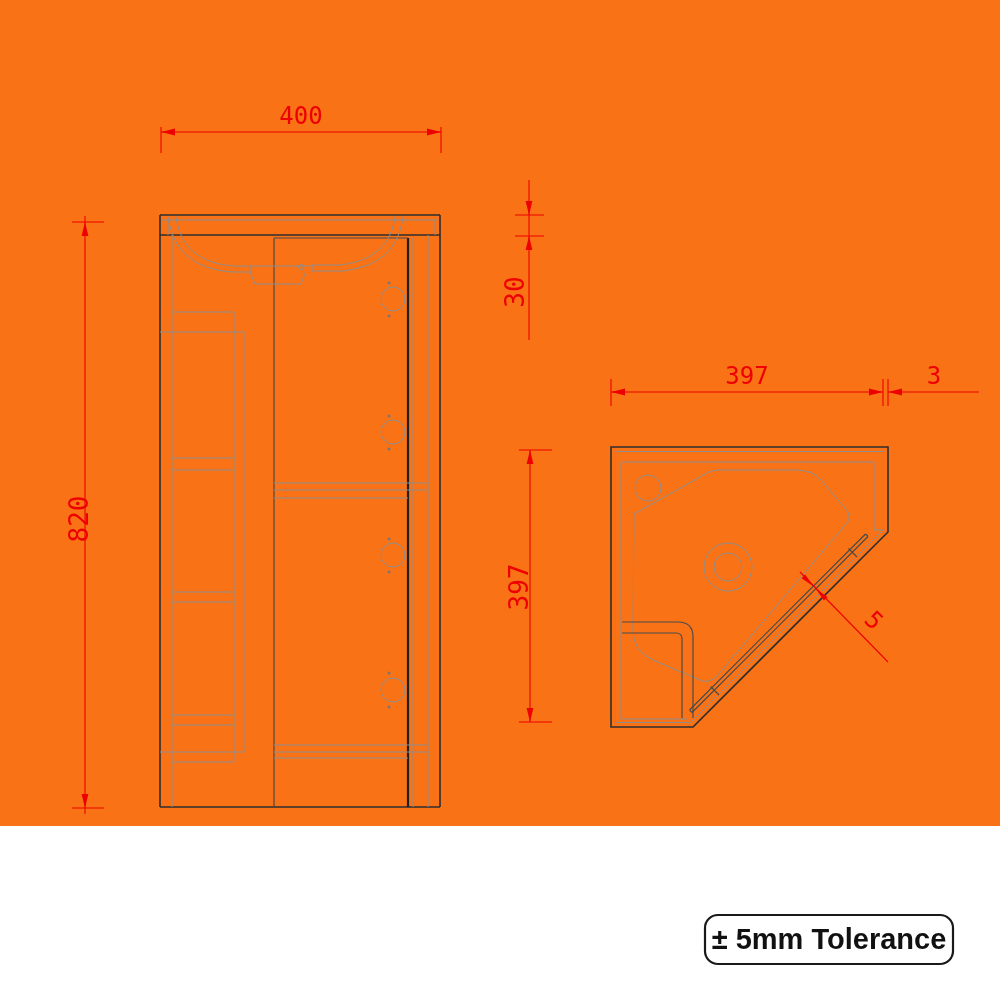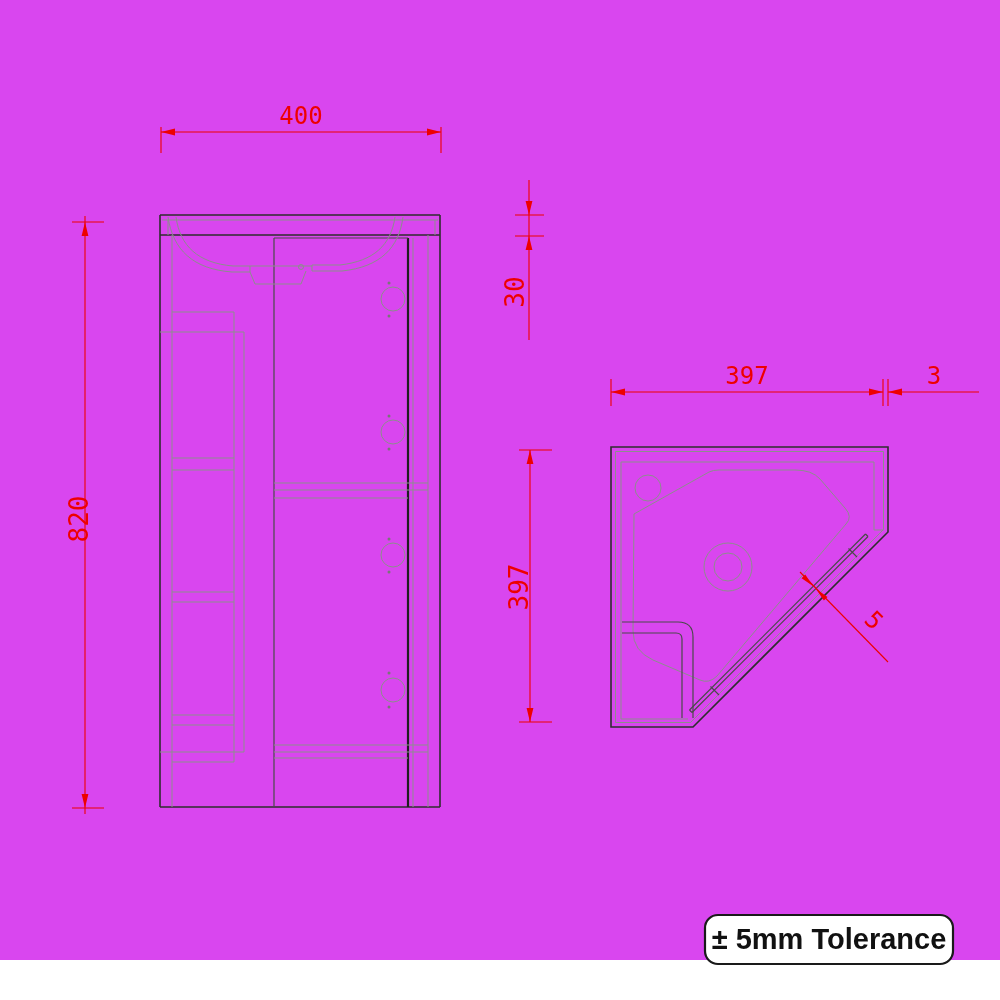--- a/index.html
+++ b/index.html
@@ -6,22 +6,22 @@
     margin: 0;
     padding: 0;
     background: #ffffff;
     width: 1000px;
     height: 1000px;
     overflow: hidden;
   }
   .drawing-stage {
     position: relative;
     width: 1000px;
-    height: 960px;
-    background: #d946ef;
+    height: 826px;
+    background: #f97316;
   }
   svg { display: block; }
 
   
   .ln-dark   { stroke: #2e2e2e; stroke-width: 1.6; fill: none; }
   .ln-mid    { stroke: #4a4a4a; stroke-width: 1.2; fill: none; }
   .ln-thick  { stroke: #1f1f1f; stroke-width: 2.2; fill: none; }
   .ln-light  { stroke: #8d8d8d; stroke-width: 1;   fill: none; }
   .dot-light { fill: #777777; stroke: none; }
 

